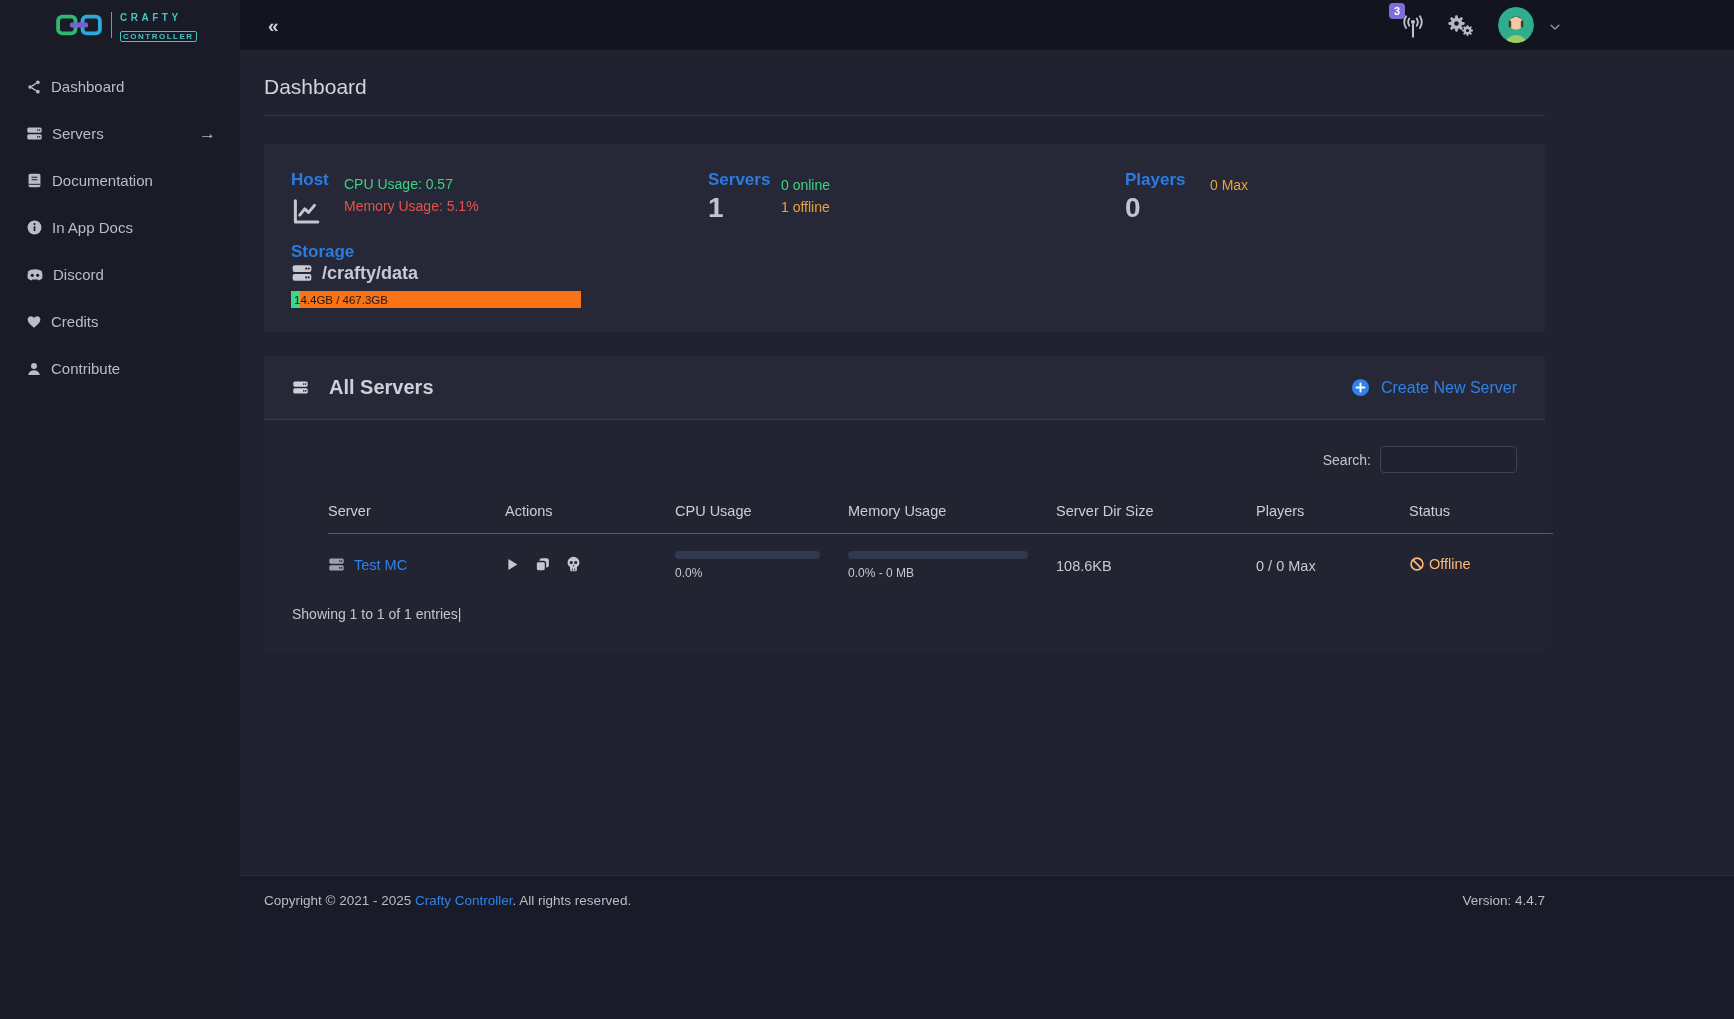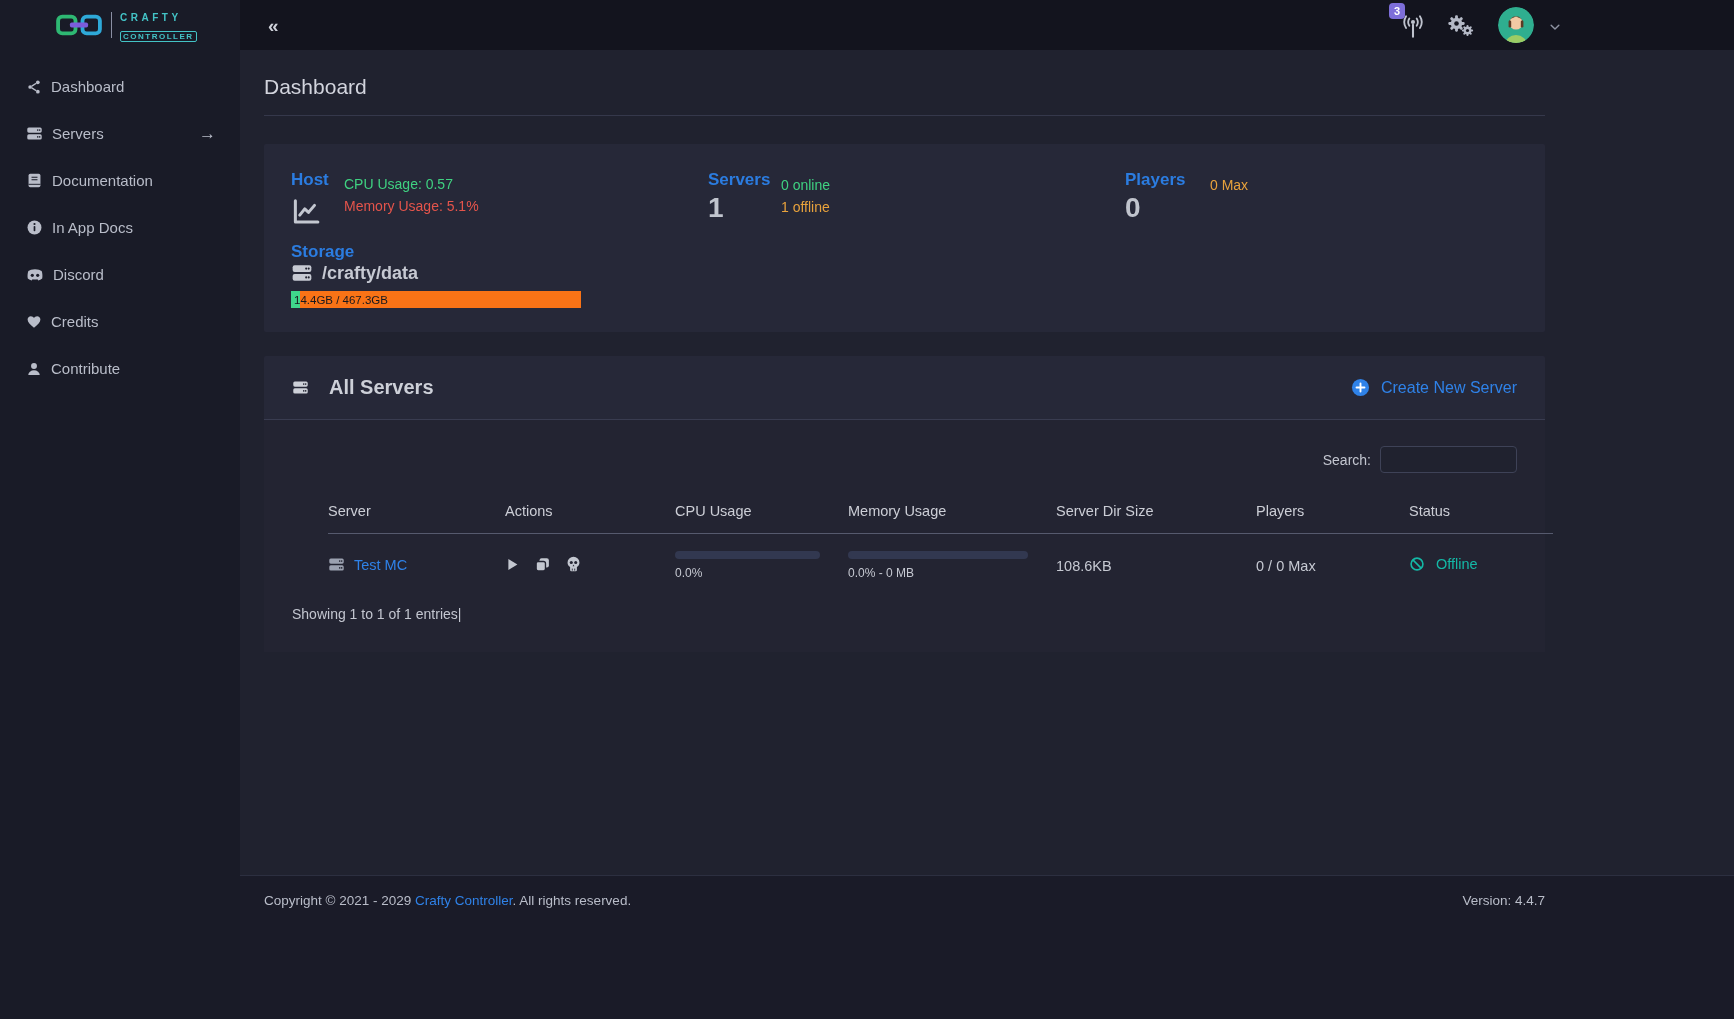--- a/index.html
+++ b/index.html
@@ -91,21 +91,21 @@
   .servers-table td { padding:0; font-size:14.5px; color:#c6c9d2; vertical-align:top; }
   .cell-pad { padding-top:24px; }
   .server-cell { display:flex; align-items:center; gap:9px; padding-top:22px; color:#9ba1b0; }
   .server-link { color:#2f82e8; text-decoration:none; cursor:pointer; font-size:14.5px; }
   .actions-cell { display:flex; align-items:center; gap:14px; padding-top:21px; color:#c3c7d0; }
   .action-btn { cursor:pointer; color:#c3c7d0; display:inline-flex; }
   .tbar { height:8px; border-radius:4px; background:#323850; margin-top:17px; }
   .tbar-cpu { width:145px; }
   .tbar-mem { width:180px; }
   .tbar-label { margin-top:7px; font-size:12px; color:#c6c9d2; }
-  .status-cell { display:flex; align-items:center; gap:11px; padding-top:22px; color:#14b8a6; }
+  .status-cell { display:flex; align-items:center; gap:4px; padding-top:22px; color:#fdba74; }
   .info-text { margin-top:26px; font-size:14px; color:#c3c6d0; }
 
   
   .footer { height:144px; flex:none; background:#1a1b28; border-top:1px solid #2c2f40;
             padding:17px 189px 0 24px; display:flex; justify-content:space-between;
             align-items:flex-start; font-size:13.5px; color:#b9bdc9; white-space:pre-wrap; }
   .footer a { color:#2f82e8; text-decoration:none; cursor:pointer; }
 </style>
 </head>
 <body>
@@ -447,17 +447,17 @@
               </tr>
             </tbody>
           </table>
 
           <div class="info-text"><span>Showing 1 to 1 of 1 entries</span><span>|</span></div>
         </div>
       </section>
     </main>
 
     <footer class="footer">
-      <span><span>Copyright © 2021 - 2029 </span><a>Crafty Controller</a><span>. All rights reserved.</span></span>
+      <span><span>Copyright © 2021 - 2025 </span><a>Crafty Controller</a><span>. All rights reserved.</span></span>
       <span>Version: 4.4.7</span>
     </footer>
   </div>
 </div>
 
 </body></html>

